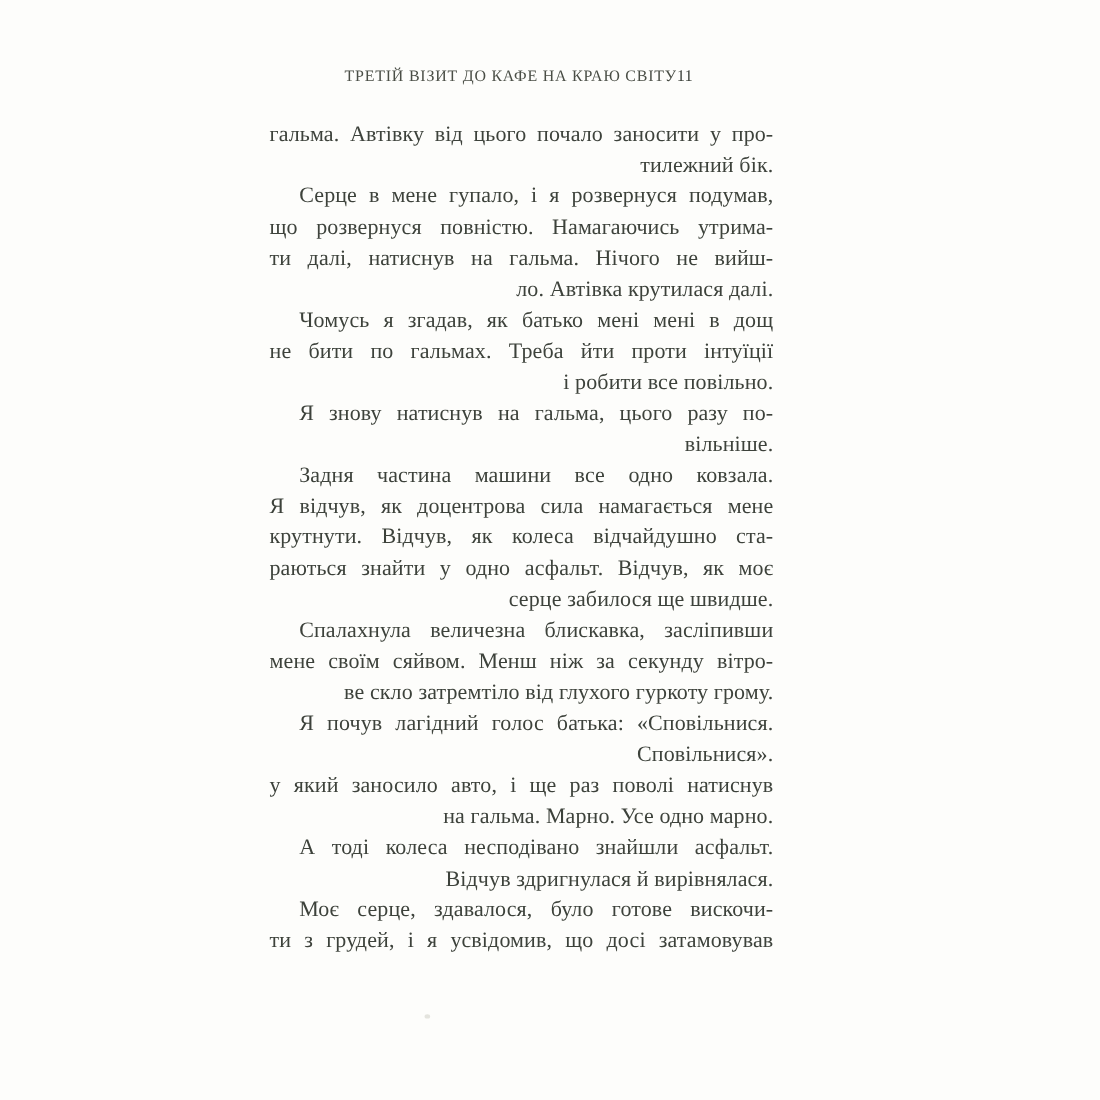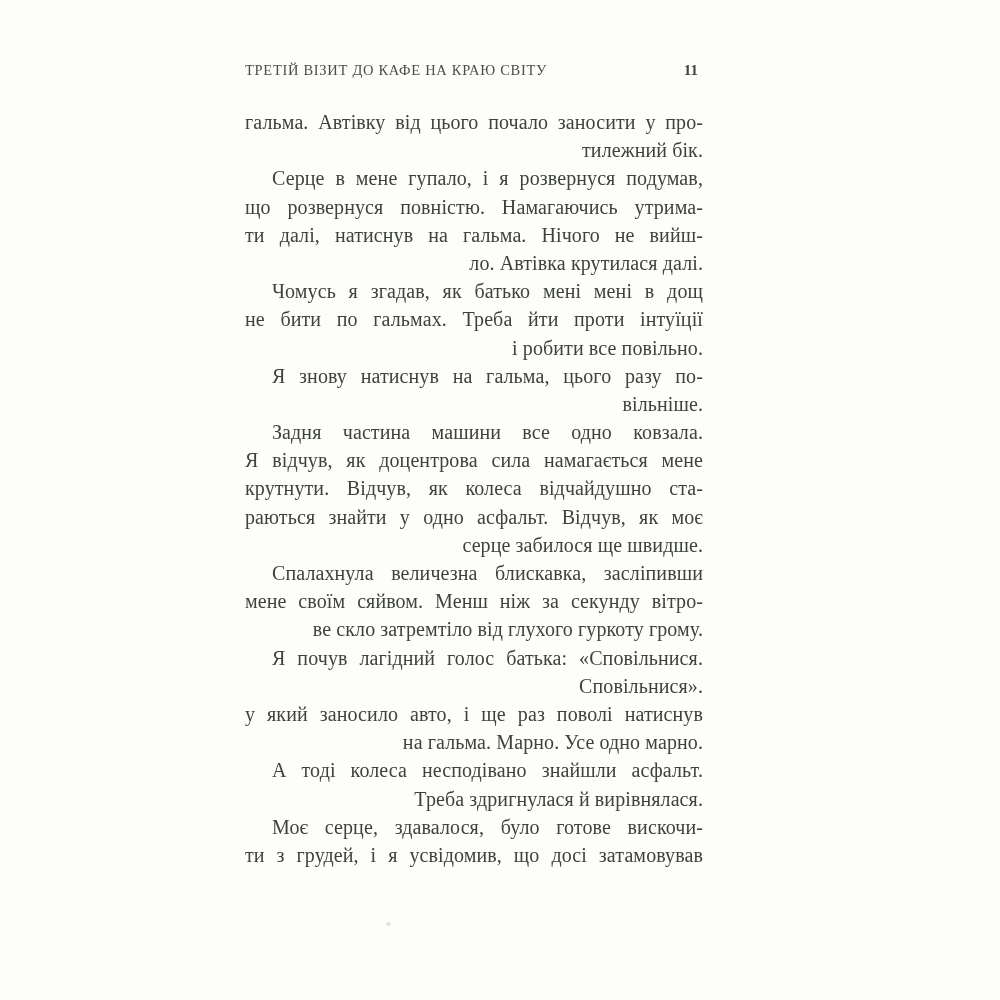--- a/index.html
+++ b/index.html
@@ -16,32 +16,32 @@
     width: 1000px;
     height: 1000px;
     background: var(--bg, #fdfdfb);
   }
   .header {
     position: absolute;
     left: 245px;
     top: 62px;
     width: 458px;
     display: flex;
-    justify-content: space-between;
+    justify-content: center;
     align-items: baseline;
   }
   .running-title {
     font-size: 14.5px;
     letter-spacing: 0.7px;
     color: var(--header-color, #4a4e46);
     white-space: nowrap;
   }
   .page-number {
     font-size: 15px;
-    font-weight: bold;
+    font-weight: normal;
     color: var(--text-color, #3d423b);
     padding-right: 5px;
   }
   .body-text {
     position: absolute;
     left: 245px;
     top: 108px;
     width: 458px;
     font-size: 20px;
     line-height: 28.2px;
@@ -98,19 +98,19 @@
       <div class="line fill">раються знайти у одно асфальт. Відчув, як моє</div>
       <div class="line">серце забилося ще швидше.</div>
       <div class="line indent fill">Спалахнула величезна блискавка, засліпивши</div>
       <div class="line fill">мене своїм сяйвом. Менш ніж за секунду вітро-</div>
       <div class="line">ве скло затремтіло від глухого гуркоту грому.</div>
       <div class="line indent fill">Я почув лагідний голос батька: «Сповільнися.</div>
       <div class="line">Сповільнися».</div>
       <div class="line fill">у який заносило авто, і ще раз поволі натиснув</div>
       <div class="line">на гальма. Марно. Усе одно марно.</div>
       <div class="line indent fill">А тоді колеса несподівано знайшли асфальт.</div>
-      <div class="line">Треба здригнулася й вирівнялася.</div>
+      <div class="line">Відчув здригнулася й вирівнялася.</div>
       <div class="line indent fill">Моє серце, здавалося, було готове вискочи-</div>
       <div class="line fill">ти з грудей, і я усвідомив, що досі затамовував</div>
     </div>
 
   <div class="speck"></div>
 </div>
 
 </body></html>

